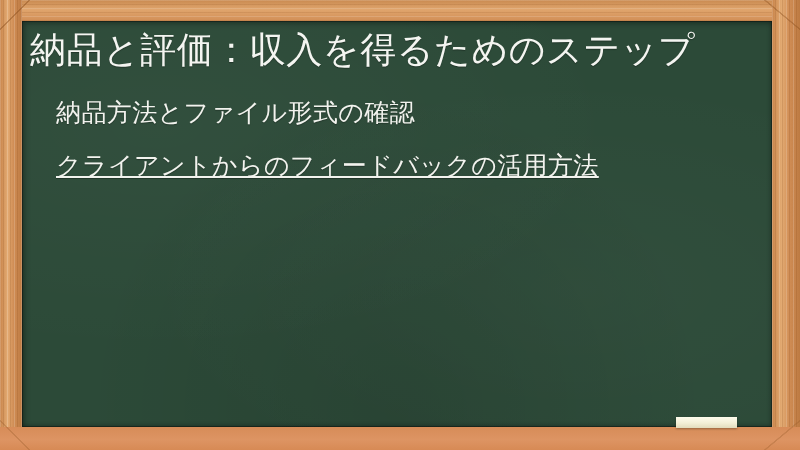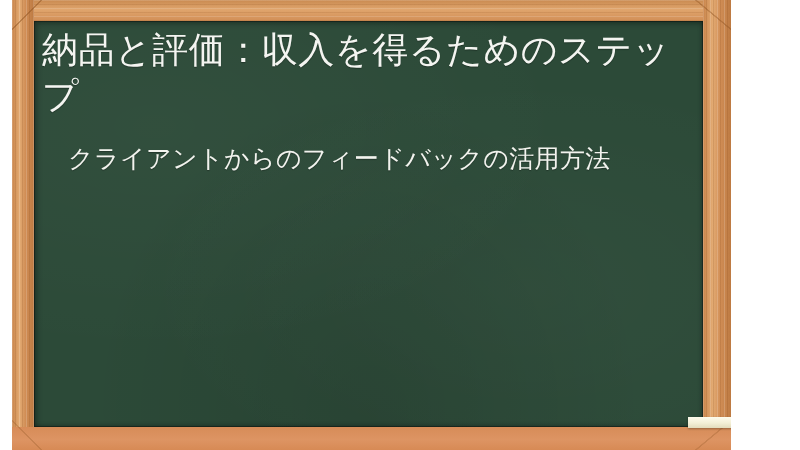--- a/index.html
+++ b/index.html
@@ -4,25 +4,24 @@
 <title>Chalkboard Slide</title>
 <style>
   html, body {
     margin: 0;
     padding: 0;
     background: #ffffff;
   }
 
   #slide {
     position: relative;
-    width: 719px;
+    width: 800px;
     height: 450px;
     overflow: hidden;
     font-family: "Liberation Sans", "DejaVu Sans", sans-serif;
-    margin-left: 12px;
     -webkit-font-smoothing: antialiased;
   }
 
   
   .frame {
     position: absolute;
     inset: 0;
     background: #d9935c;
   }
 
@@ -152,21 +151,21 @@
 
   .bullet-item {
     color: #f2f3ee;
     font-size: 25px;
     font-weight: 400;
     line-height: 1;
     letter-spacing: 0.4px;
     padding-left: 26px;
     text-shadow: 0 1px 1px rgba(0,0,0,0.28);
   }
-  .bullet-item + .bullet-item { margin-top: 28px; }
+  .bullet-item + .bullet-item { margin-top: 28px; text-decoration: underline; }
 
   .list-wrap { margin-top: 27px; }
 
   
   .chalk {
     position: absolute;
     left: 676px;
     top: 417px;
     width: 61px;
     height: 11px;
@@ -191,20 +190,21 @@
     <div class="mitre mitre-br"></div>
   </div>
 
   <div class="board">
     <div class="board-inner">
 
       <h1 class="slide-title">納品と評価：収入を得るためのステップ</h1>
 
       <div class="list-wrap">
         <ul class="bullet-list">
+          <li class="bullet-item">納品方法とファイル形式の確認</li>
           <li class="bullet-item">クライアントからのフィードバックの活用方法</li>
         </ul>
       </div>
 
     </div>
   </div>
 
   <div class="chalk"></div>
 
 </div>

